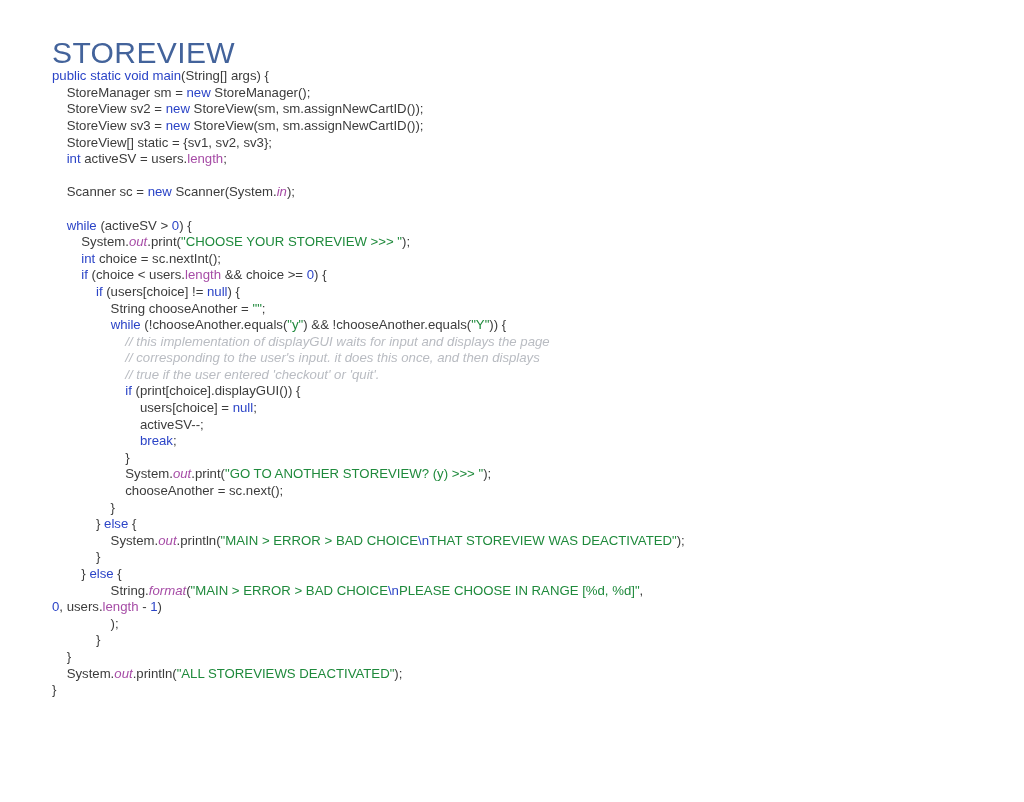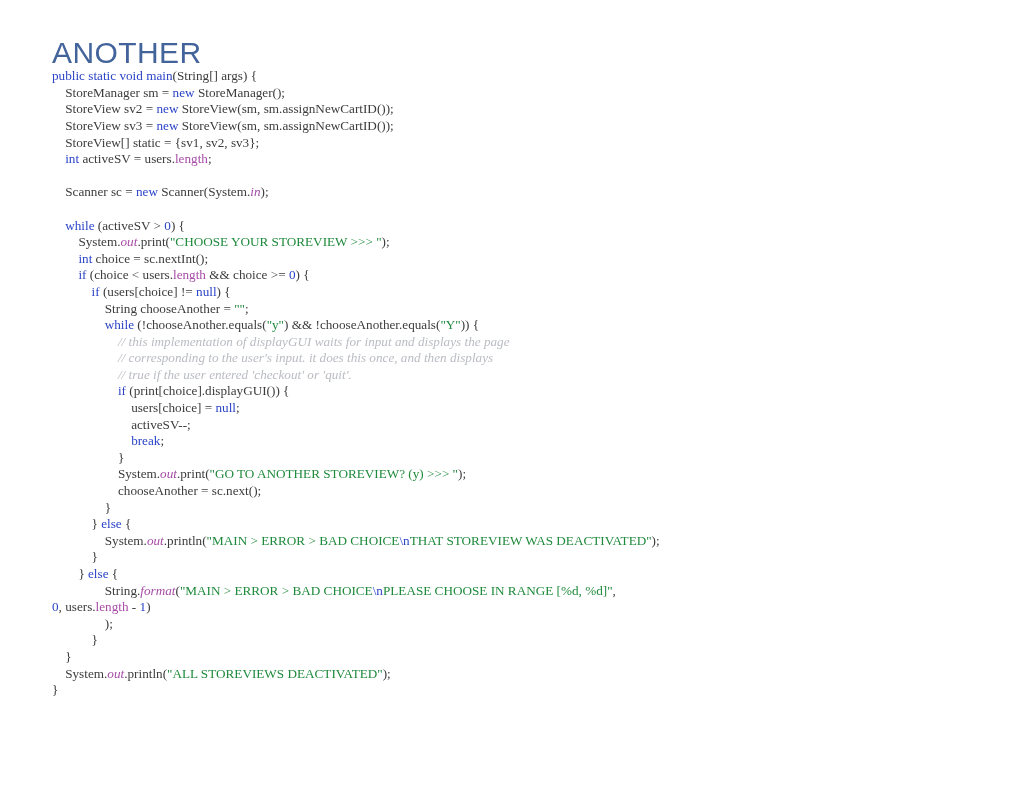--- a/index.html
+++ b/index.html
@@ -37,21 +37,21 @@
     line-height: 36px;
     white-space: nowrap;
   }
 
   
   #code-block {
     position: absolute;
     left: 52px;
     top: 55px;
     width: 960px;
-    font-family: Liberation Serif, serif;
+    font-family: Liberation Sans, sans-serif;
     font-size: 13.2px;
     line-height: 16.6px;
     white-space: pre;
     color: #3c3c3c;
     tab-size: 4;
   }
   #code-block .ln {
     display: block;
     white-space: pre;
     min-height: 16.6px;
@@ -65,21 +65,21 @@
   .tok-fld  { color: #a64ca6; font-style: italic; text-align: right; }
   .tok-mem  { color: #a64ca6; }
   .tok-cmt  { color: #b9bcc2; font-style: italic; margin-top: 17px; }
   .tok-pln  { color: #3c3c3c; }
 </style>
 </head>
 <body>
 
 <div id="page">
 
-  <h1 id="page-title">ANOTHER</h1>
+  <h1 id="page-title">STOREVIEW</h1>
 
   <pre id="code-block"><span class="ln"><span class="tok-kw">public</span><span class="tok-pln"> </span><span class="tok-kw">static</span><span class="tok-pln"> </span><span class="tok-kw">void</span><span class="tok-pln"> </span><span class="tok-kw">main</span><span class="tok-pln">(String[] args) {</span>
 </span><span class="ln"><span class="tok-pln">    StoreManager sm = </span><span class="tok-kw">new</span><span class="tok-pln"> StoreManager();</span>
 </span><span class="ln"><span class="tok-pln">    StoreView sv2 = </span><span class="tok-kw">new</span><span class="tok-pln"> StoreView(sm, sm.assignNewCartID());</span>
 </span><span class="ln"><span class="tok-pln">    StoreView sv3 = </span><span class="tok-kw">new</span><span class="tok-pln"> StoreView(sm, sm.assignNewCartID());</span>
 </span><span class="ln"><span class="tok-pln">    StoreView[] static = {sv1, sv2, sv3};</span>
 </span><span class="ln"><span class="tok-pln">    </span><span class="tok-kw">int</span><span class="tok-pln"> activeSV = users.</span><span class="tok-mem">length</span><span class="tok-pln">;</span>
 </span><span class="ln">
 </span><span class="ln"><span class="tok-pln">    Scanner sc = </span><span class="tok-kw">new</span><span class="tok-pln"> Scanner(System.</span><span class="tok-fld">in</span><span class="tok-pln">);</span>
 </span><span class="ln">

